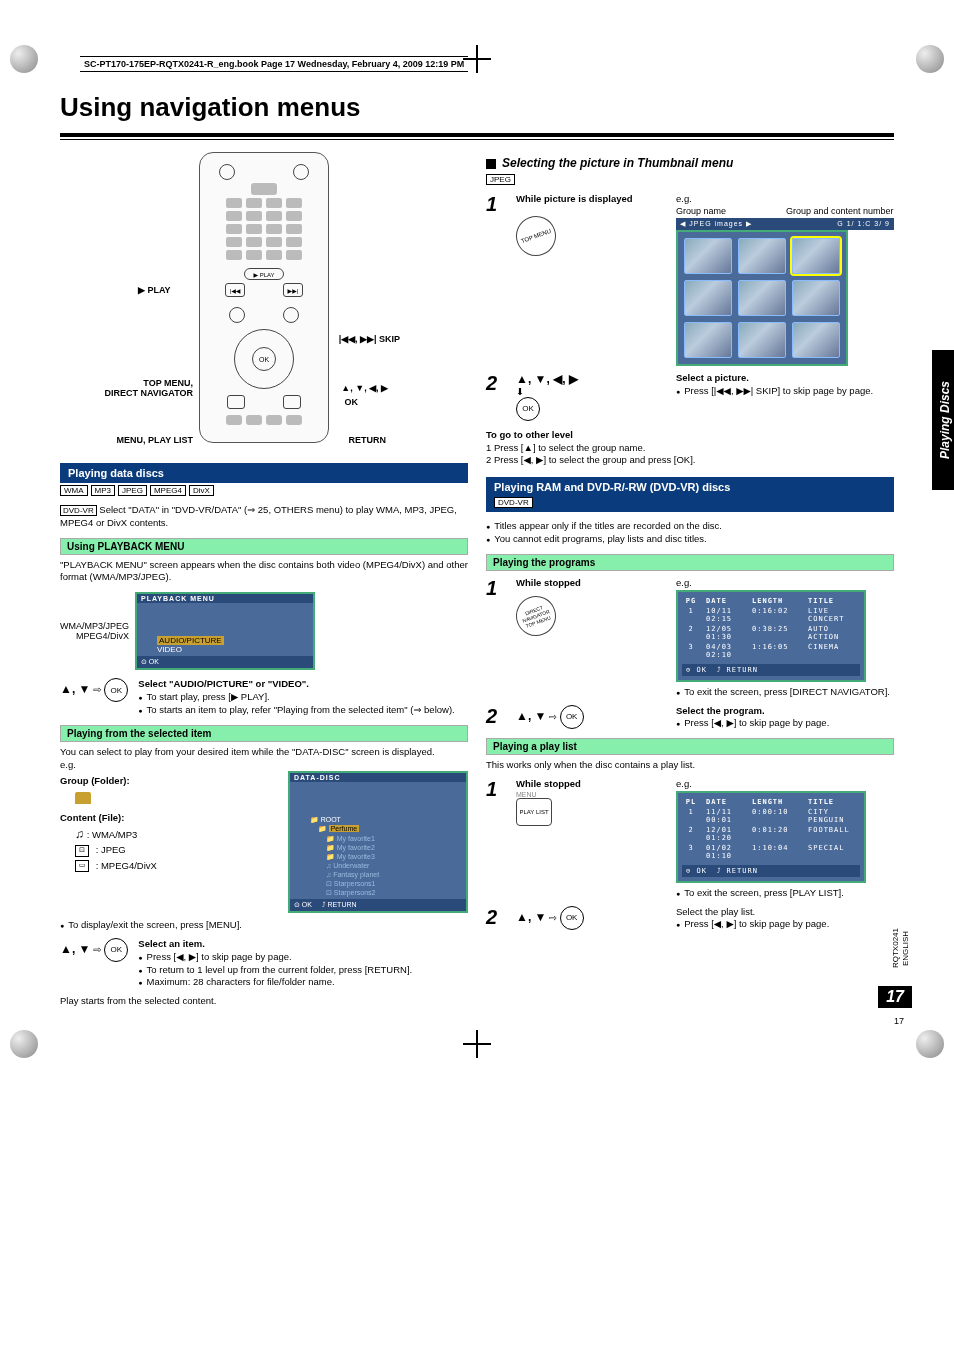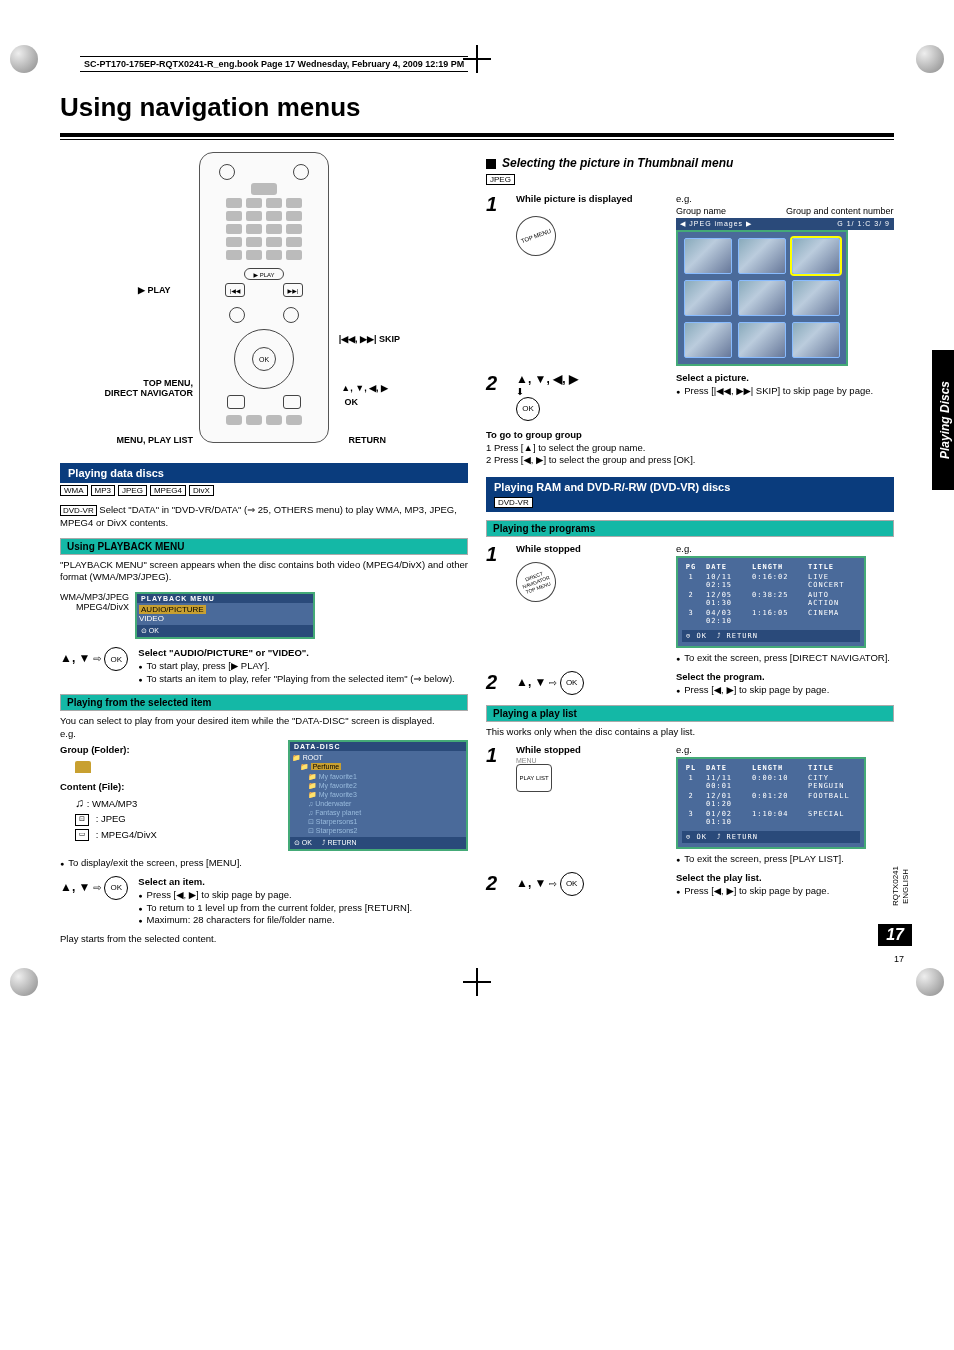--- a/index.html
+++ b/index.html
@@ -28,27 +28,27 @@
   .lbl-play { top:132px; left:-62px; }
   .lbl-skip { top:181px; right:-72px; }
   .lbl-top { top:225px; left:-102px; text-align:right; width:95px; }
   .lbl-arrows { top:230px; right:-60px; }
   .lbl-ok { top:244px; right:-30px; }
   .lbl-menu { top:282px; left:-102px; text-align:right; width:95px; }
   .lbl-return { top:282px; right:-58px; }
   .section-bar { background:#0a3c7d; color:#fff; padding:4px 8px; font-weight:bold; font-size:11px; }
   .fmt-row { margin: 2px 0 8px; display:flex; gap:3px; }
   .fmt { border:1px solid #000; padding:0 3px; font-size:8px; font-weight:normal; }
-  .sub-bar { background:#14b8a6; padding:2px 6px; font-weight:bold; font-size:10px; margin: 8px 0 4px; border:1px solid #aaa; }
+  .sub-bar { background:#86efac; padding:2px 6px; font-weight:bold; font-size:10px; margin: 8px 0 4px; border:1px solid #aaa; }
   p, li { font-size: 9.5px; line-height: 1.35; }
   ul { list-style: none; }
   li::before { content:'●'; margin-right:4px; font-size:7px; }
   .osd-box { border:2px solid #4a7; background:#4a6a9a; color:#fff; width:180px; margin:6px auto; font-size:8px; }
   .osd-header { background:#2a4a7a; padding:1px 4px; font-weight:bold; letter-spacing:1px; font-size:7px; }
-  .osd-body { padding:2px 2px; }
+  .osd-body { padding:2px 20px;margin-top:31px; }
   .osd-hl { background:#c8a030; color:#000; padding:0 2px; }
   .osd-footer { background:#2a4a7a; padding:2px 4px; display:flex; gap:10px; font-size:7px; }
   .ok-ring { display:inline-flex; width:24px; height:24px; border:1px solid #000; border-radius:50%; align-items:center; justify-content:center; font-size:8px; vertical-align:middle; }
   .arrow-sym { font-size:12px; font-weight:bold; }
   .step-row { display:flex; gap:10px; margin:6px 0; }
   .step-num { font-size:20px; font-weight:bold; width:20px; flex:none; color:#000; font-style:italic; }
   .step-left { width:150px; flex:none; font-size:9.5px; }
   .step-right { flex:1; }
   .thumb-grid { display:grid; grid-template-columns:repeat(3, 48px); gap:6px; border:2px solid #4a7; background:#4a6a9a; padding:6px; width:fit-content; }
   .thumb { width:48px; height:36px; border:1px solid #8bf; background: linear-gradient(135deg,#8ab 0%, #bcd 40%, #679 100%); border-radius:2px; }
@@ -172,21 +172,21 @@
       <span class="fmt">MP3</span>
       <span class="fmt">JPEG</span>
       <span class="fmt">MPEG4</span>
       <span class="fmt">DivX</span>
     </div>
     <p><span class="fmt" style="padding:0 2px;">DVD-VR</span><span> Select "DATA" in "DVD-VR/DATA" (⇒ 25, OTHERS menu) to play WMA, MP3, JPEG, MPEG4 or DivX contents.</span></p>
 
     <div class="sub-bar">Using PLAYBACK MENU</div>
     <p>"PLAYBACK MENU" screen appears when the disc contains both video (MPEG4/DivX) and other format (WMA/MP3/JPEG).</p>
 
-    <div style="display:flex; align-items:flex-start; gap:6px; margin:8px 0;">
+    <div style="display:flex; align-items:center; gap:6px; margin:8px 0;">
       <div style="text-align:right; font-size:9px;">
         <div>WMA/MP3/JPEG</div>
         <div>MPEG4/DivX</div>
       </div>
       <div class="osd-box" style="margin:0;">
         <div class="osd-header">PLAYBACK MENU</div>
         <div class="osd-body">
           <div><span class="osd-hl">AUDIO/PICTURE</span></div>
           <div>VIDEO</div>
         </div>
@@ -303,28 +303,32 @@
         <span class="arrow-sym">▲, ▼, ◀, ▶</span><br>⬇<br><span class="ok-ring">OK</span>
       </div>
       <div class="step-right">
         <p style="font-weight:bold;">Select a picture.</p>
         <ul>
             <li>Press [|◀◀, ▶▶| SKIP] to skip page by page.</li>
           </ul>
       </div>
     </div>
 
-    <p style="font-weight:bold; margin-top:8px;">To go to group group</p>
+    <p style="font-weight:bold; margin-top:8px;">To go to other level</p>
     <p>1  Press [▲] to select the group name.</p>
     <p>2  Press [◀, ▶] to select the group and press [OK].</p>
 
     <div class="section-bar" style="margin-top:10px;">Playing RAM and DVD-R/-RW (DVD-VR) discs</div>
     <div class="fmt-row" style="background:#0a3c7d; margin-top:0; padding:0 8px 4px;">
         <span class="fmt" style="background:#fff;">DVD-VR</span>
       </div>
+    <ul>
+      <li>Titles appear only if the titles are recorded on the disc.</li>
+      <li>You cannot edit programs, play lists and disc titles.</li>
+    </ul>
 
     <div class="sub-bar">Playing the programs</div>
     <div class="step-row">
       <div class="step-num">1</div>
       <div class="step-left">
         <p style="font-weight:bold;">While stopped</p>
         <div style="margin-top:6px; width:40px; height:40px; border:1px solid #444; border-radius:50%; transform:rotate(-20deg); display:flex; align-items:center; justify-content:center; font-size:5px; text-align:center;">DIRECT NAVIGATOR<br>TOP MENU</div>
       </div>
       <div class="step-right">
         <p>e.g.</p>
@@ -417,21 +421,21 @@
         </div>
         <ul style="margin-top:4px;">
             <li>To exit the screen, press [PLAY LIST].</li>
           </ul>
       </div>
     </div>
     <div class="step-row">
       <div class="step-num">2</div>
       <div class="step-left"><span class="arrow-sym">▲, ▼</span> ⇨ <span class="ok-ring">OK</span></div>
       <div class="step-right">
-        <p style="font-weight:bold;">Select the play list.</p>
+        <p style="font-weight:normal;">Select the play list.</p>
         <ul>
             <li>Press [◀, ▶] to skip page by page.</li>
           </ul>
       </div>
     </div>
 
   </div>
 </div>
 
 <div class="side-tab">Playing Discs</div>

